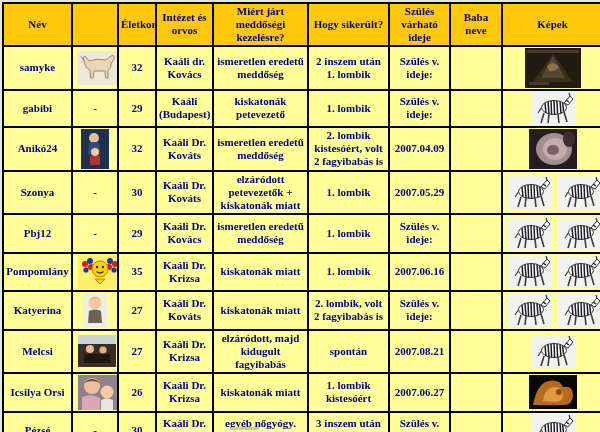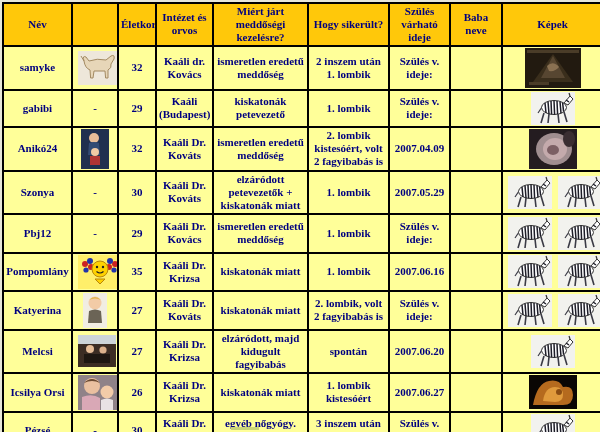--- a/index.html
+++ b/index.html
@@ -245,21 +245,21 @@
                 <rect width="38" height="32" fill="#3c2d24"></rect>
                 <rect width="38" height="9" fill="#cdd4d8"></rect>
                 <circle cx="12" cy="14" r="4" fill="#e6bd97"></circle>
                 <circle cx="25" cy="15" r="3.6" fill="#dcb18c"></circle>
                 <rect x="6" y="19" width="26" height="9" fill="#1e1712"></rect>
               </svg></span></td>
           <td><span>27</span></td>
           <td><span>Kaáli Dr. Krizsa</span></td>
           <td><span>elzáródott, majd kidugult fagyibabás</span></td>
           <td><span>spontán</span></td>
-          <td><span>2007.06.20</span></td>
+          <td><span>2007.08.21</span></td>
           <td><span></span></td>
           <td class="photos"><span class="img"><svg width="44" height="33" viewBox="0 0 44 33" xmlns="http://www.w3.org/2000/svg">
                 <rect width="44" height="33" fill="#f2f2ee"></rect>
                 <path d="M13 21 L10 31 M18 22 L17 31 M27 22 L28 31 M33 20 L36 30" stroke="#3a3a45" stroke-width="1.6" fill="none"></path>
                 <path d="M11 15 L7 21" stroke="#3a3a45" stroke-width="1.2" fill="none"></path>
                 <ellipse cx="23" cy="15.5" rx="12.5" ry="7" fill="#ffffff" stroke="#333333" stroke-width="1"></ellipse>
                 <path d="M33 11 L39 4 L42 7 L37 13 Z" fill="#ffffff" stroke="#333333" stroke-width="1"></path>
                 <path d="M39 4 L38 1" stroke="#333333" stroke-width="1.2"></path>
                 <path d="M14 11 L15 21 M17 9.6 L18 22 M20 9 L20.6 22.4 M23 8.6 L23.6 22.6 M26 9 L26.6 22 M29 9.6 L30 21.4 M31.6 10.6 L32.6 19.6 M35 8 L38 10" stroke="#1d1d28" stroke-width="1.5" fill="none"></path>
               </svg></span></td>

